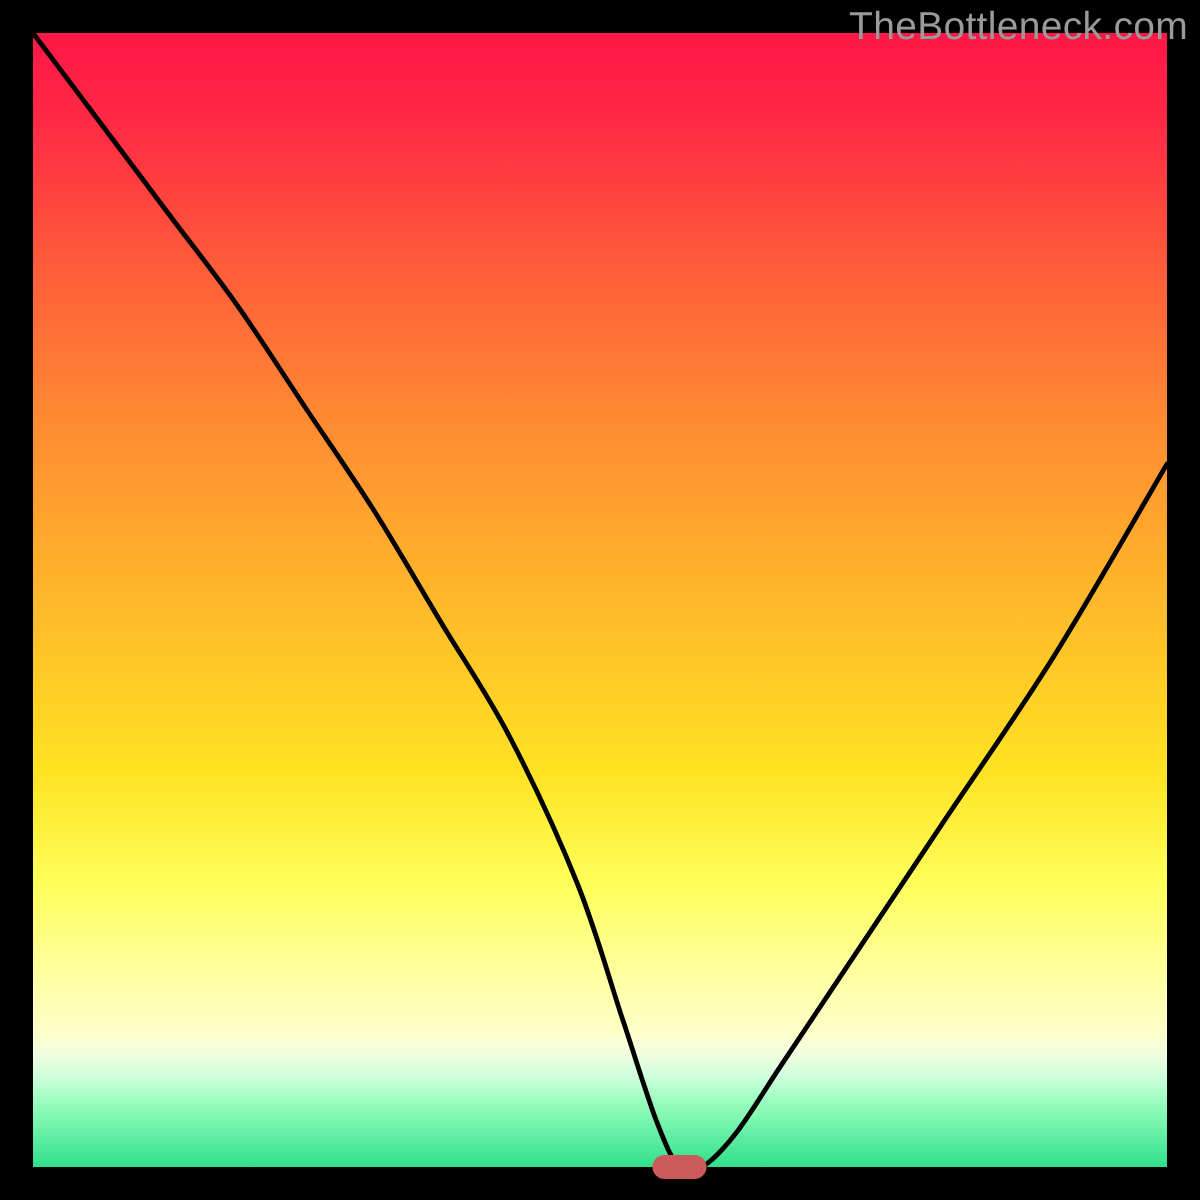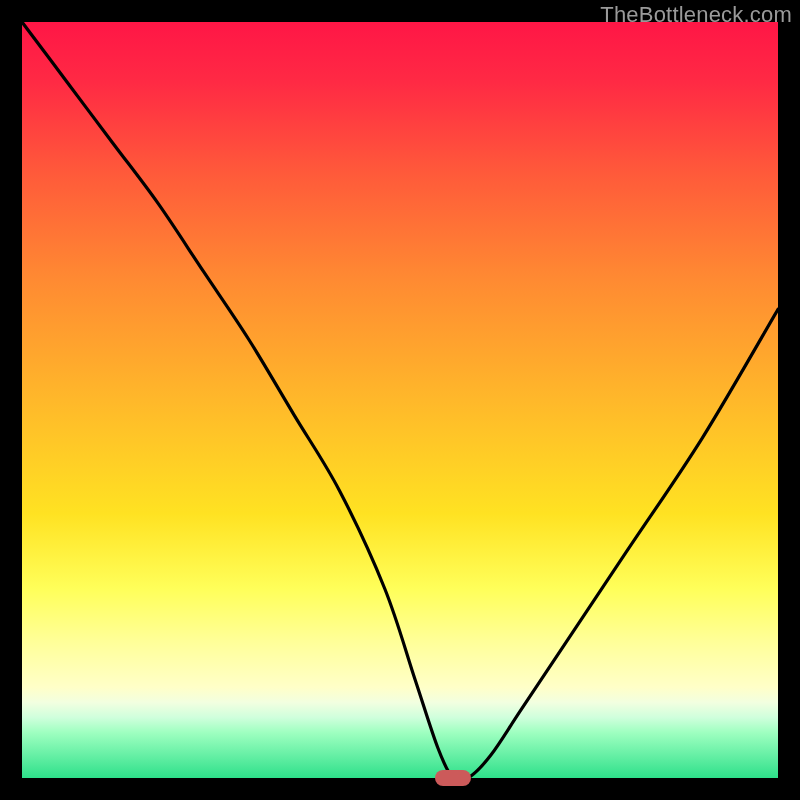--- a/index.html
+++ b/index.html
@@ -40,21 +40,21 @@
       #cfffdc 92%,
       #9effc0 94%,
       #2ee08a 100%
     );
   }
   .watermark {
     position: absolute;
     top: 2px;
     right: 8px;
     color: #9a9a9a;
-    font-size: 22px;
+    font-size: 26px;
     font-weight: 400;
     letter-spacing: 0.2px;
     user-select: none;
   }
   svg.curve {
     position: absolute;
     left: 0;
     top: 0;
     width: 756px;
     height: 756px;

